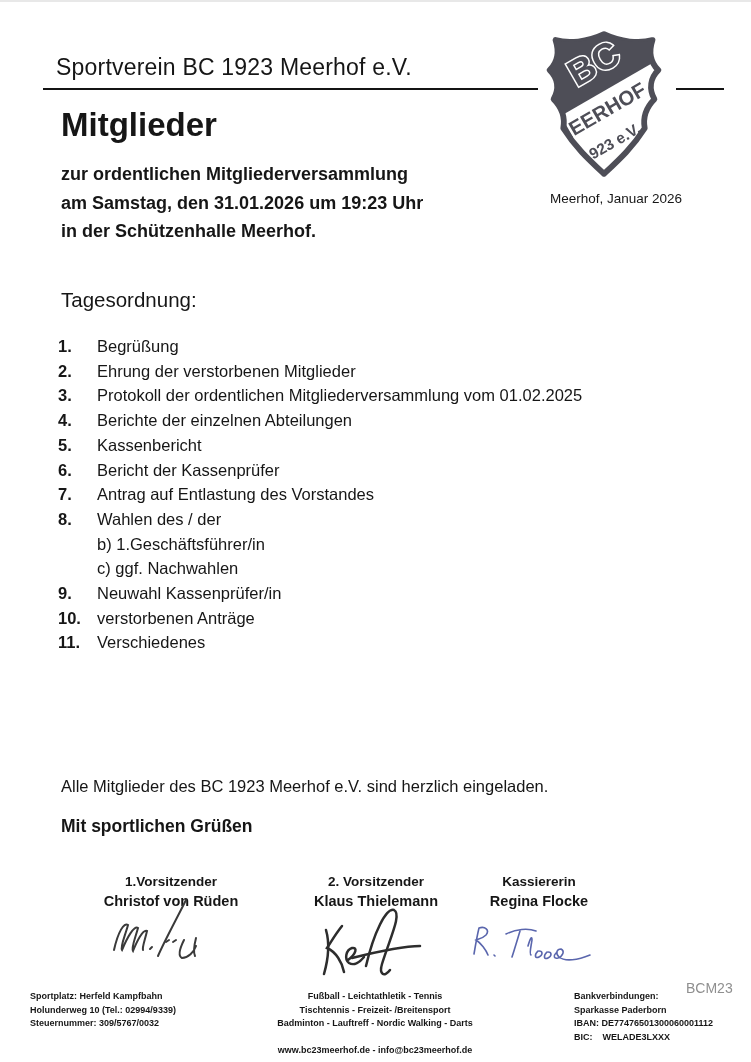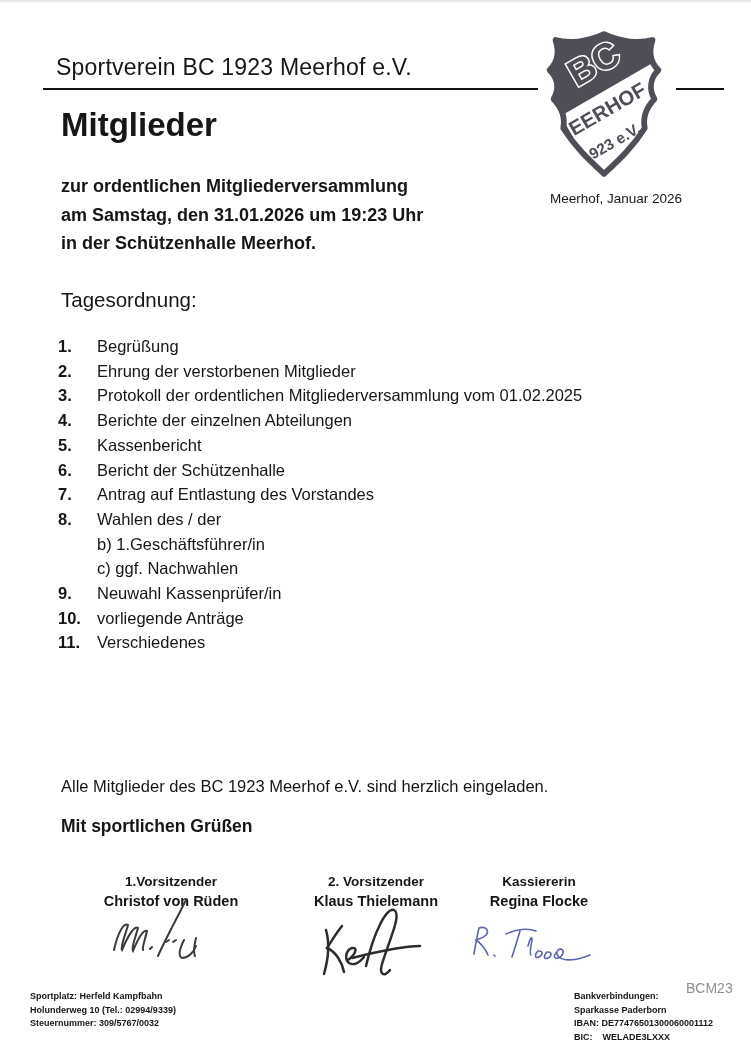--- a/index.html
+++ b/index.html
@@ -9,21 +9,21 @@
     font-family:"Liberation Sans","DejaVu Sans",sans-serif;
     color:#161616;
   }
   .abs{position:absolute;}
   .letterhead-title{left:56px; top:52px; font-size:23px; font-weight:400; letter-spacing:0.2px;}
   .rule{background:#141414; height:2px; top:86px;}
   .rule-left{left:43px; width:495px;}
   .rule-right{left:676px; width:48px;}
   .logo{left:541px; top:23px; width:126px; height:160px;}
   .main-heading{left:61px; top:104px; font-size:33px; font-weight:700;}
-  .intro{left:61px; top:170px; font-size:18px; font-weight:700; line-height:28.5px;}
+  .intro{left:61px; top:158px; font-size:18px; font-weight:700; line-height:28.5px;}
   .date-line{left:550px; top:189px; font-size:13.5px;}
   .agenda-title{left:61px; top:286px; font-size:20.5px;}
   .agenda{left:58px; top:332px; font-size:16.5px; width:640px;}
   .agenda-row{display:flex; line-height:24.7px;}
   .agenda-num{width:39px; font-weight:700; flex:0 0 39px;}
   .agenda-text{flex:1;}
   .agenda-sub{margin-left:39px; line-height:24.7px;}
   .closing-invite{left:61px; top:775px; font-size:16.5px;text-align:center;}
   .greeting{left:61px; top:814px; font-size:17.5px; font-weight:700;}
   .sig-block{top:872px; width:150px; text-align:center;}
@@ -90,39 +90,39 @@
       <div class="agenda-row">
         <span class="agenda-num">4.</span>
         <span class="agenda-text">Berichte der einzelnen Abteilungen</span>
       </div>
       <div class="agenda-row">
         <span class="agenda-num">5.</span>
         <span class="agenda-text">Kassenbericht</span>
       </div>
       <div class="agenda-row">
         <span class="agenda-num">6.</span>
-        <span class="agenda-text">Bericht der Schützenhalle</span>
+        <span class="agenda-text">Bericht der Kassenprüfer</span>
       </div>
       <div class="agenda-row">
         <span class="agenda-num">7.</span>
         <span class="agenda-text">Antrag auf Entlastung des Vorstandes</span>
       </div>
       <div class="agenda-row">
         <span class="agenda-num">8.</span>
         <span class="agenda-text">Wahlen des / der</span>
       </div>
       <div class="agenda-sub">b) 1.Geschäftsführer/in</div>
       <div class="agenda-sub">c) ggf. Nachwahlen</div>
       <div class="agenda-row">
         <span class="agenda-num">9.</span>
         <span class="agenda-text">Neuwahl Kassenprüfer/in</span>
       </div>
       <div class="agenda-row">
         <span class="agenda-num">10.</span>
-        <span class="agenda-text">vorliegende Anträge</span>
+        <span class="agenda-text">verstorbenen Anträge</span>
       </div>
       <div class="agenda-row">
         <span class="agenda-num">11.</span>
         <span class="agenda-text">Verschiedenes</span>
       </div>
     </div>
 
   <div class="abs closing-invite">Alle Mitglieder des BC 1923 Meerhof e.V. sind herzlich eingeladen.</div>
 
   <div class="abs greeting">Mit sportlichen Grüßen</div>
@@ -166,20 +166,28 @@
     <path d="M79,30 C75,34 76,38 80,36 C84,34 84,30 80,30"></path>
     <path d="M88,31 C85,34 86,37 90,36 C95,34 97,29 93,27 C89,27 87,31 91,35 C97,40 110,38 122,33"></path>
   </svg>
 
   <div class="abs footer-col footer-left">
       <div class="f-line">Sportplatz: Herfeld Kampfbahn</div>
       <div class="f-line">Holunderweg 10 (Tel.: 02994/9339)</div>
       <div class="f-line">Steuernummer: 309/5767/0032</div>
     </div>
 
+  <div class="abs footer-col footer-center">
+    <div>
+        <div class="f-line">Fußball - Leichtathletik - Tennis</div>
+        <div class="f-line">Tischtennis - Freizeit- /Breitensport</div>
+        <div class="f-line">Badminton - Lauftreff - Nordic Walking - Darts</div>
+      </div>
+    <div class="f-line footer-web">www.bc23meerhof.de - info@bc23meerhof.de</div>
+  </div>
 
   <div class="abs footer-col footer-right">
       <div class="f-line">Bankverbindungen:</div>
       <div class="f-line">Sparkasse Paderborn</div>
       <div class="f-line">IBAN: DE77476501300060001112</div>
       <div class="f-line">BIC:    WELADE3LXXX</div>
     </div>
 
   <div class="abs watermark">BCM23</div>
 

